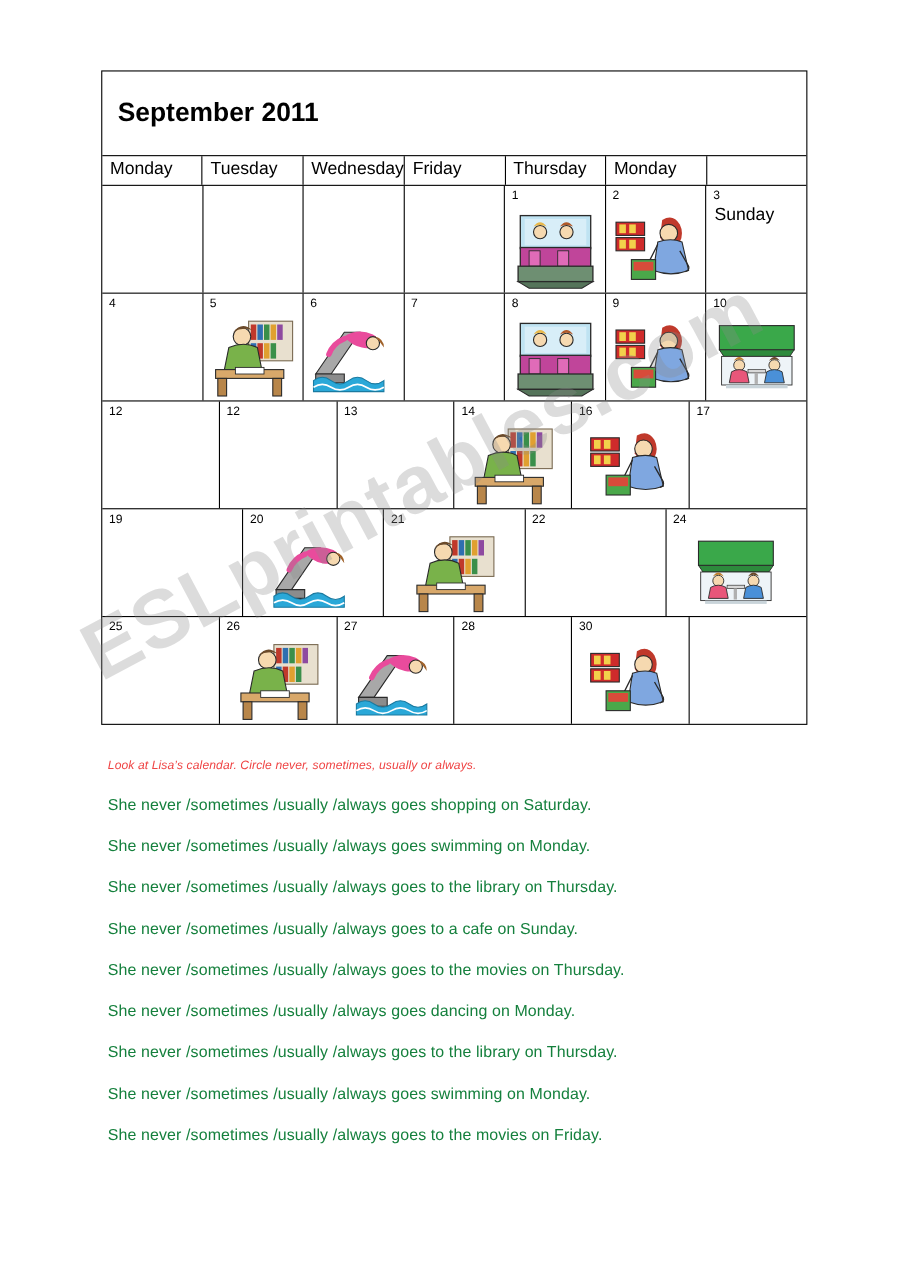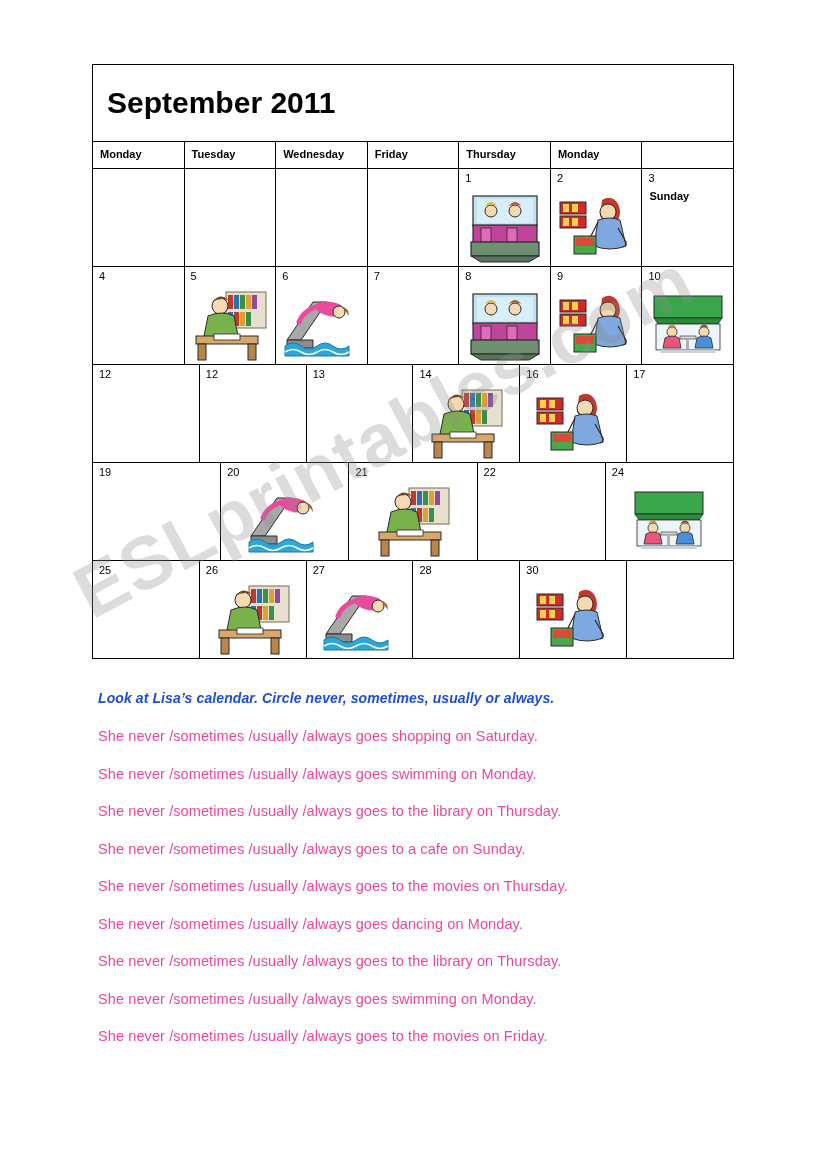--- a/index.html
+++ b/index.html
@@ -60,36 +60,36 @@
     box-sizing: border-box;
     background: #fff;
   }
   .cal-title-row {
     height: 76px;
     border-bottom: 1px solid #000;
     display: flex;
     align-items: center;
   }
   .cal-title {
-    font-size: 30px;
+    font-size: 24px;
     font-weight: bold;
     color: #000;
     padding-left: 14px;
     letter-spacing: 0px;
   }
   .cal-head {
     display: flex;
     height: 26px;
     border-bottom: 1px solid #000;
   }
   .cal-head .hcell {
     flex: 1 1 0;
     border-right: 1px solid #000;
-    font-size: 11px;
-    font-weight: bold;
+    font-size: 16px;
+    font-weight: normal;
     color: #000;
     padding: 5px 0 0 7px;
     box-sizing: border-box;
     line-height: 14px;
   }
   .cal-head .hcell:last-child { border-right: none; margin-top: 42px; }
 
   .cal-week {
     display: flex;
     height: 97px;
@@ -122,30 +122,30 @@
   }
 
   
   #exercise {
     position: absolute;
     left: 98px;
     top: 690px;
     width: 650px;
   }
   .instr {
-    font-size: 14px;
-    font-weight: bold;
+    font-size: 11px;
+    font-weight: normal;
     font-style: italic;
-    color: #1d4ed8;
+    color: #ef4444;
     margin-bottom: 22px;
     letter-spacing: 0.1px;
   }
   .qline {
     font-size: 14.5px;
-    color: #ec4899;
+    color: #15803d;
     margin-bottom: 21.5px;
     letter-spacing: 0.1px;
     white-space: nowrap;
   }
 </style>
 </head>
 <body>
 
 <div id="sheet">
 

